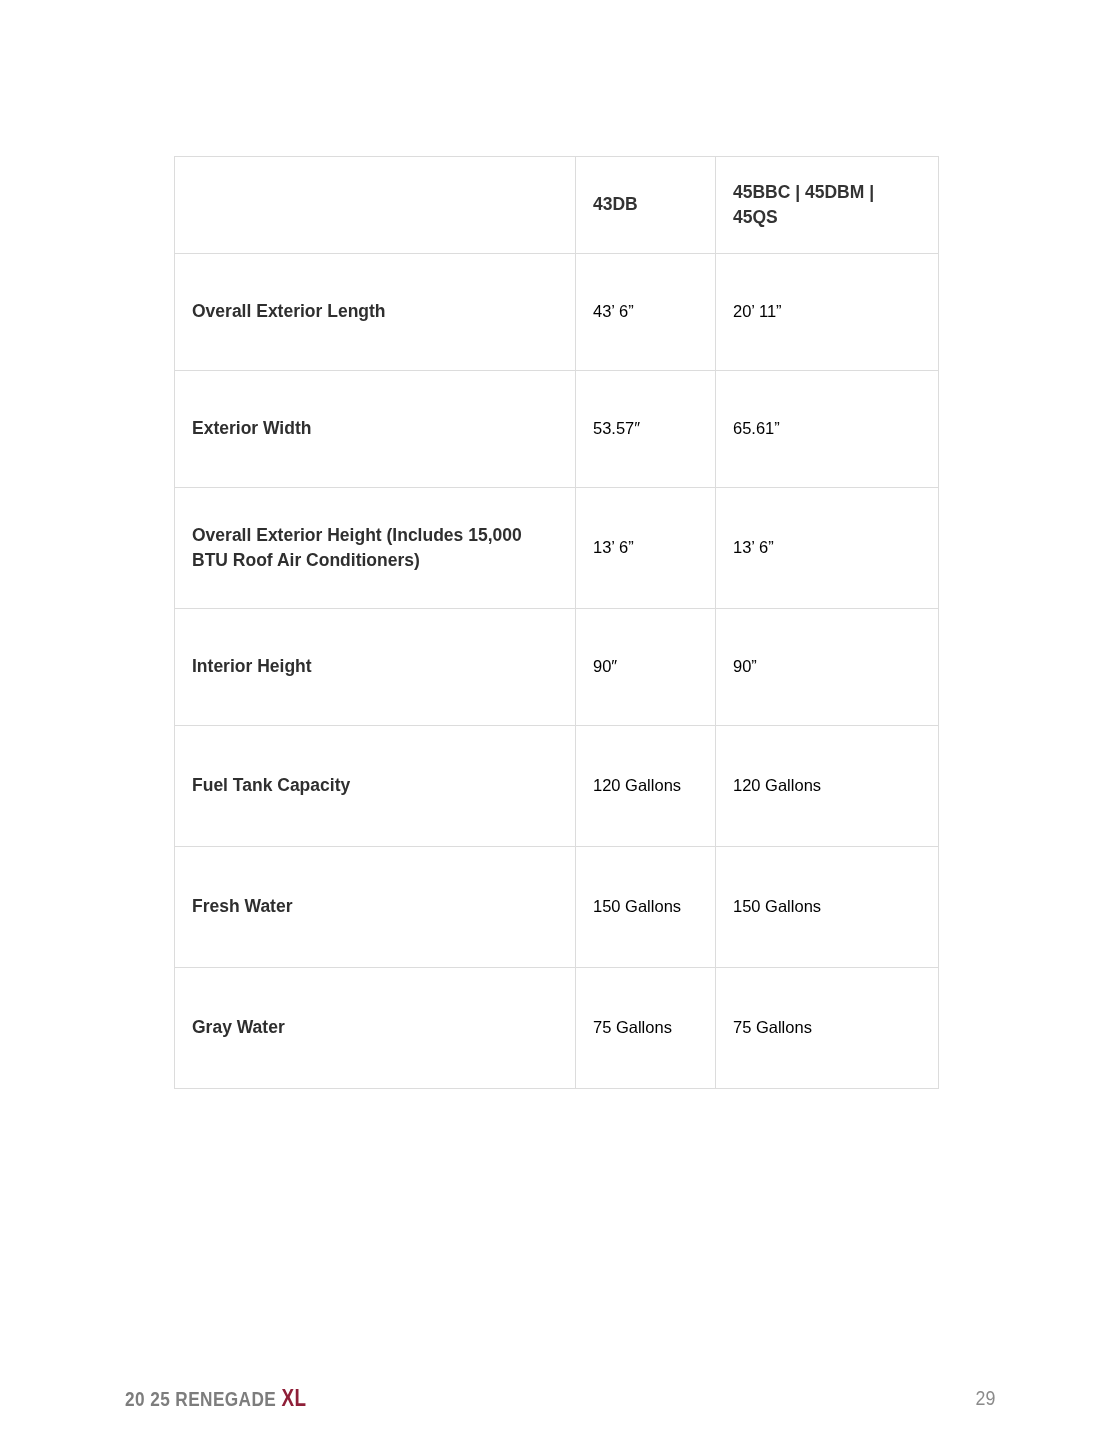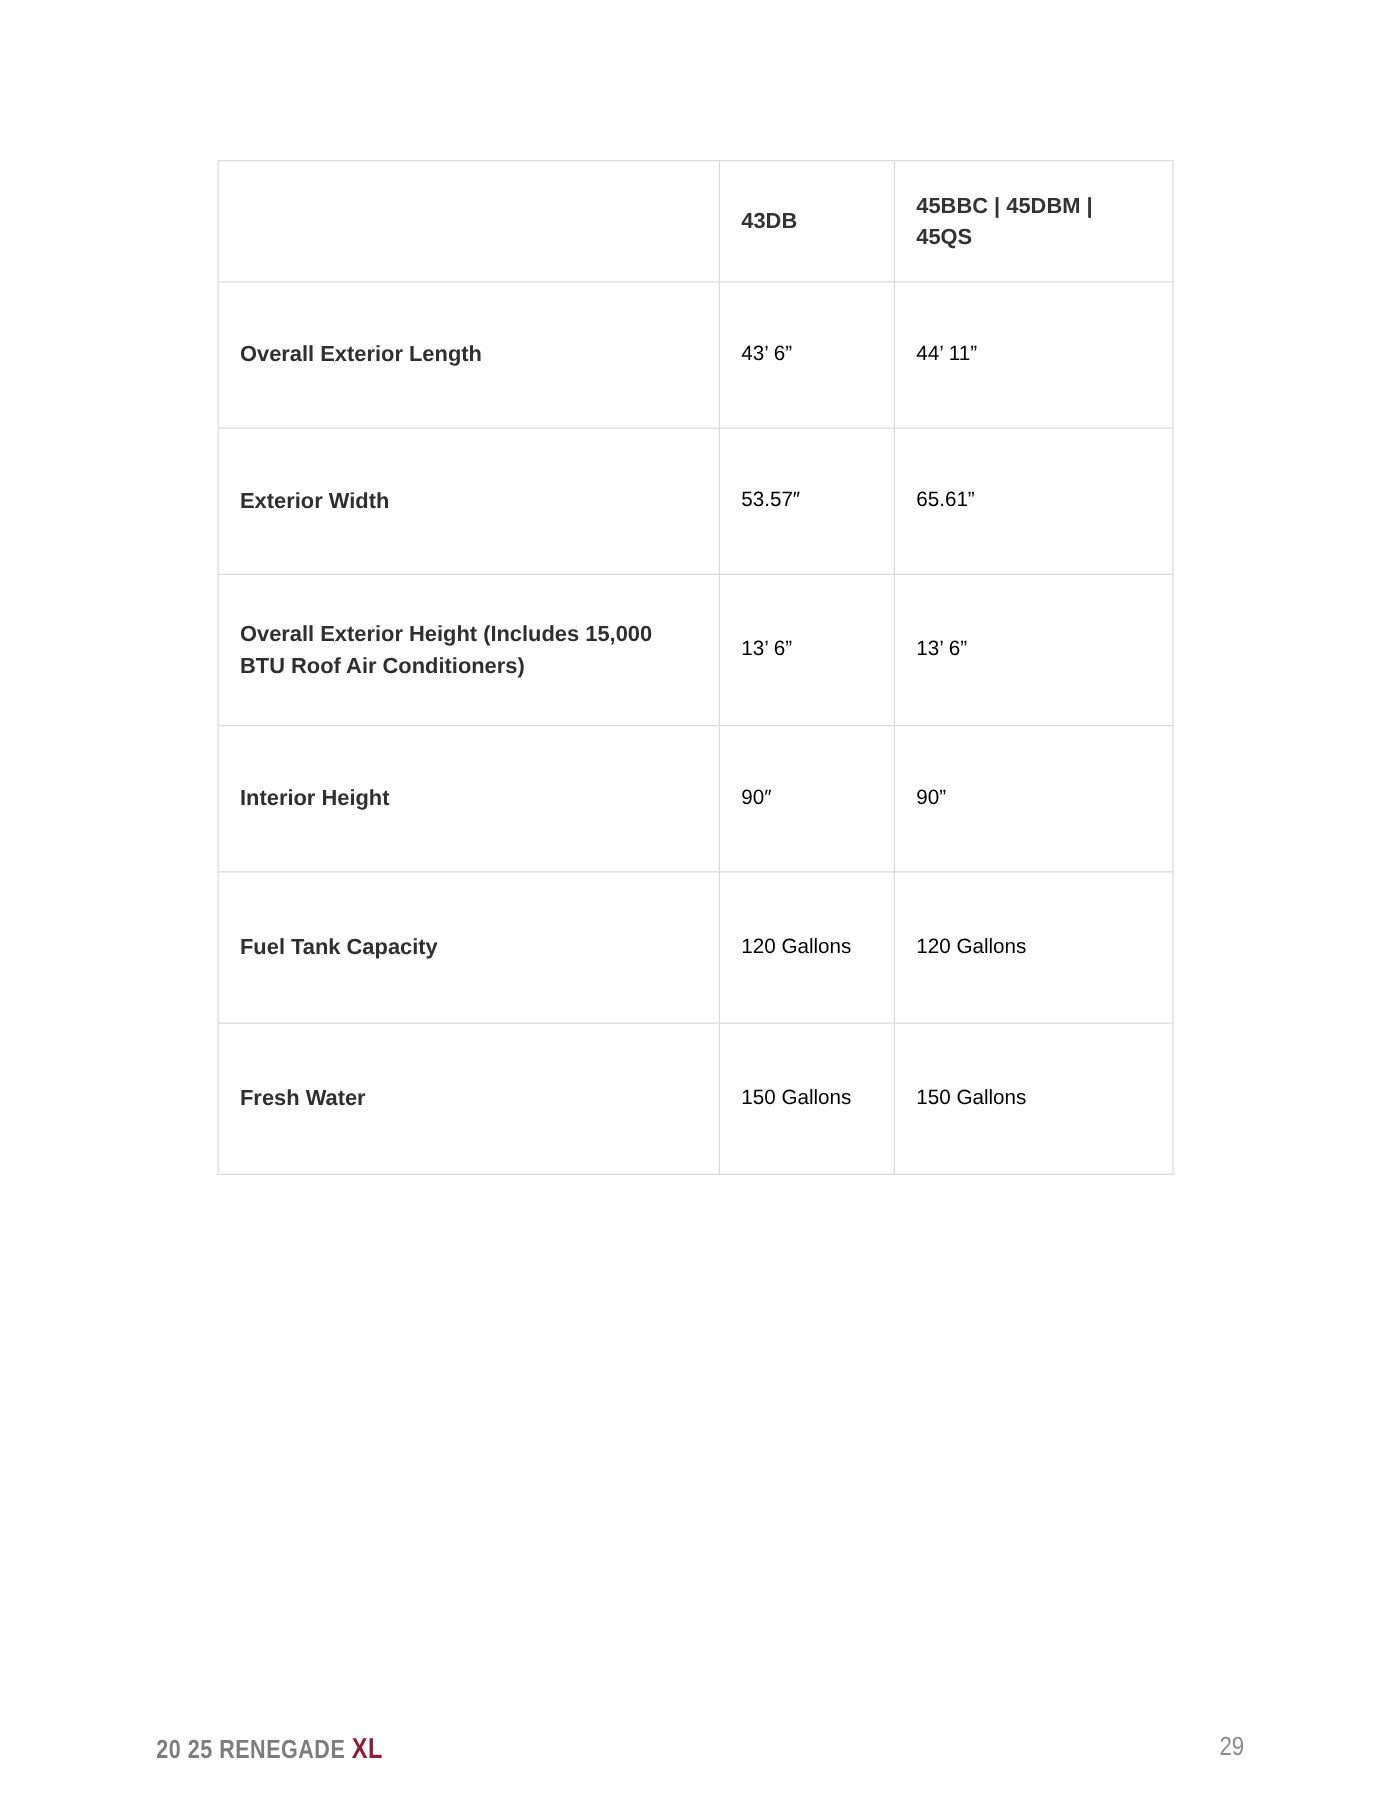--- a/index.html
+++ b/index.html
@@ -25,20 +25,21 @@
     position: absolute;
     left: 174px;
     top: 128px;
     width: 764px;
   }
 
   table.spec-table {
     border-collapse: collapse;
     width: 764px;
     table-layout: fixed;
+    margin-top: 28px;
   }
 
   table.spec-table td,
   table.spec-table th {
     border: 1px solid #dcdcdc;
     vertical-align: middle;
     text-align: left;
     padding: 14px 17px;
     color: #333333;
   }
@@ -126,21 +127,21 @@
         <tr>
           <td class="blank"></td>
           <td>43DB</td>
           <td>45BBC | 45DBM | 45QS</td>
         </tr>
       </thead>
       <tbody>
         <tr class="r-tall">
           <td class="label">Overall Exterior Length</td>
           <td class="value">43’ 6”</td>
-          <td class="value">44’ 11”</td>
+          <td class="value">20’ 11”</td>
         </tr>
         <tr class="r-tall">
           <td class="label">Exterior Width</td>
           <td class="value">53.57″</td>
           <td class="value">65.61”</td>
         </tr>
         <tr class="r-xtall">
           <td class="label">Overall Exterior Height (Includes 15,000 BTU Roof Air Conditioners)</td>
           <td class="value">13’ 6”</td>
           <td class="value">13’ 6”</td>
@@ -153,20 +154,25 @@
         <tr class="r-xtall">
           <td class="label">Fuel Tank Capacity</td>
           <td class="value wrap">120 Gallons</td>
           <td class="value">120 Gallons</td>
         </tr>
         <tr class="r-xtall">
           <td class="label">Fresh Water</td>
           <td class="value wrap">150 Gallons</td>
           <td class="value">150 Gallons</td>
         </tr>
+        <tr class="r-xtall">
+          <td class="label">Gray Water</td>
+          <td class="value wrap">75 Gallons</td>
+          <td class="value">75 Gallons</td>
+        </tr>
       </tbody>
     </table>
   </div>
 
   <div class="footer-left">
     <span>20 25 RENEGADE </span><span class="xl">XL</span>
   </div>
 
   <div class="footer-page">29</div>
 

